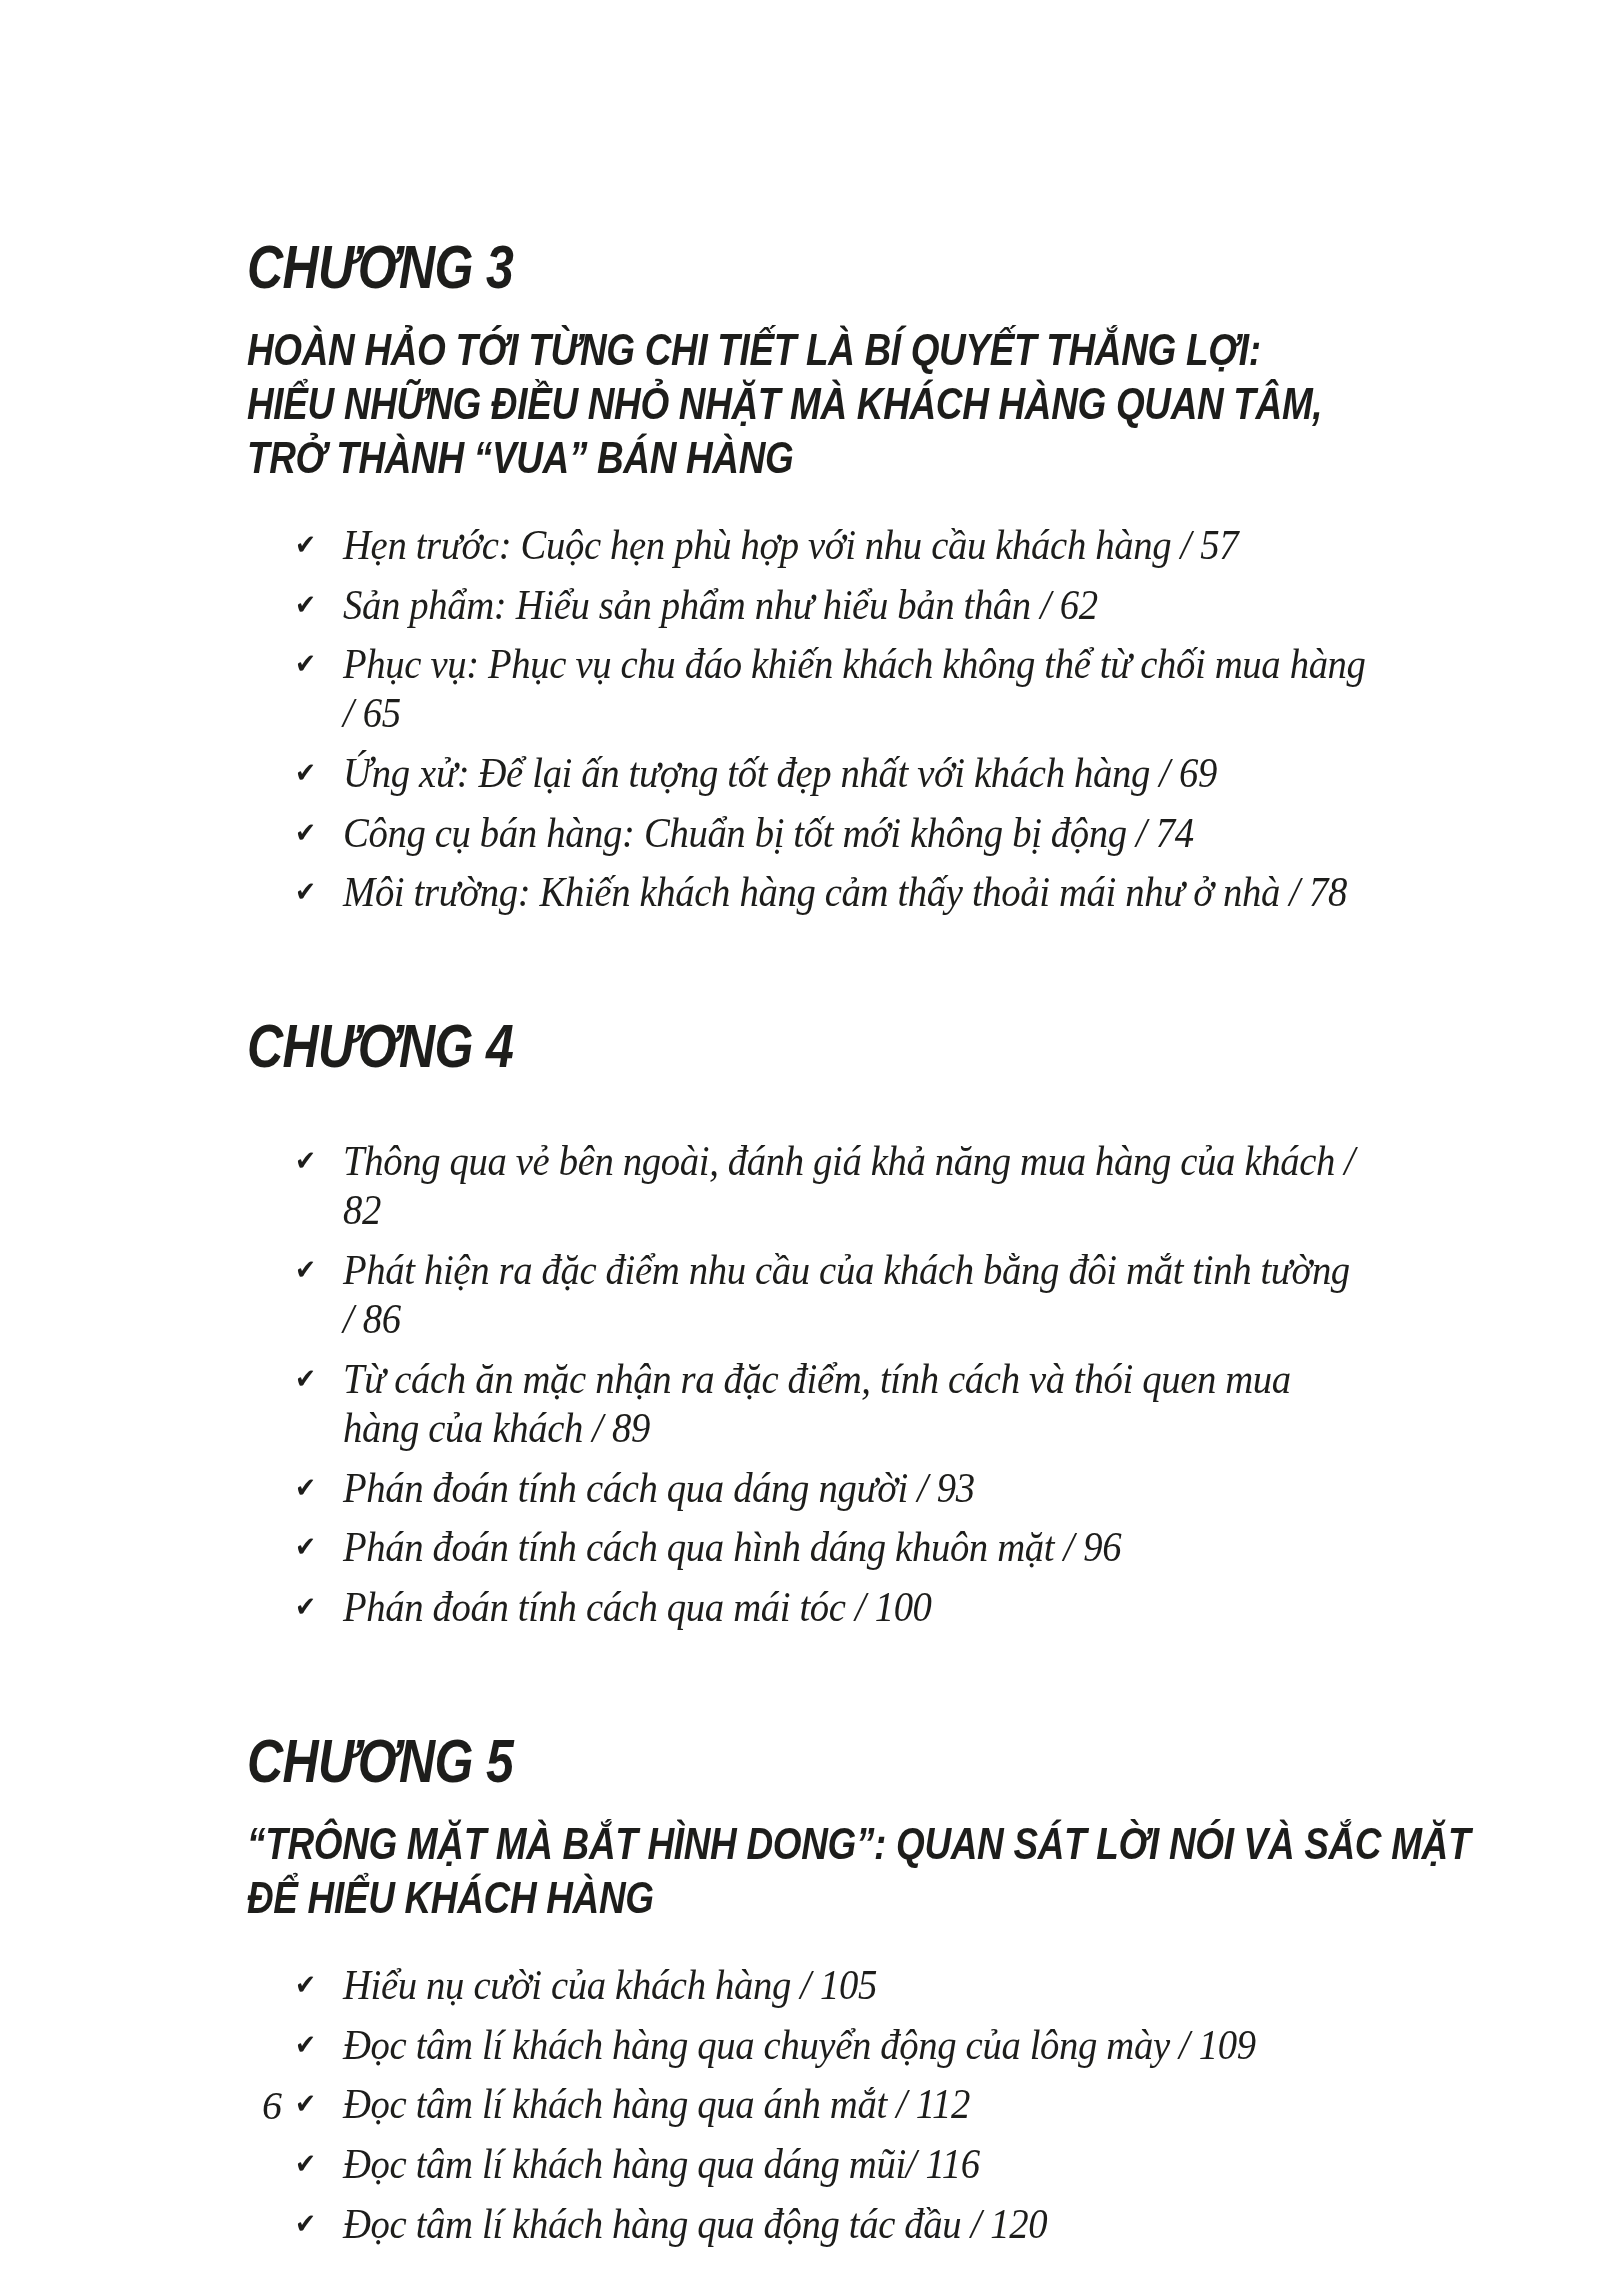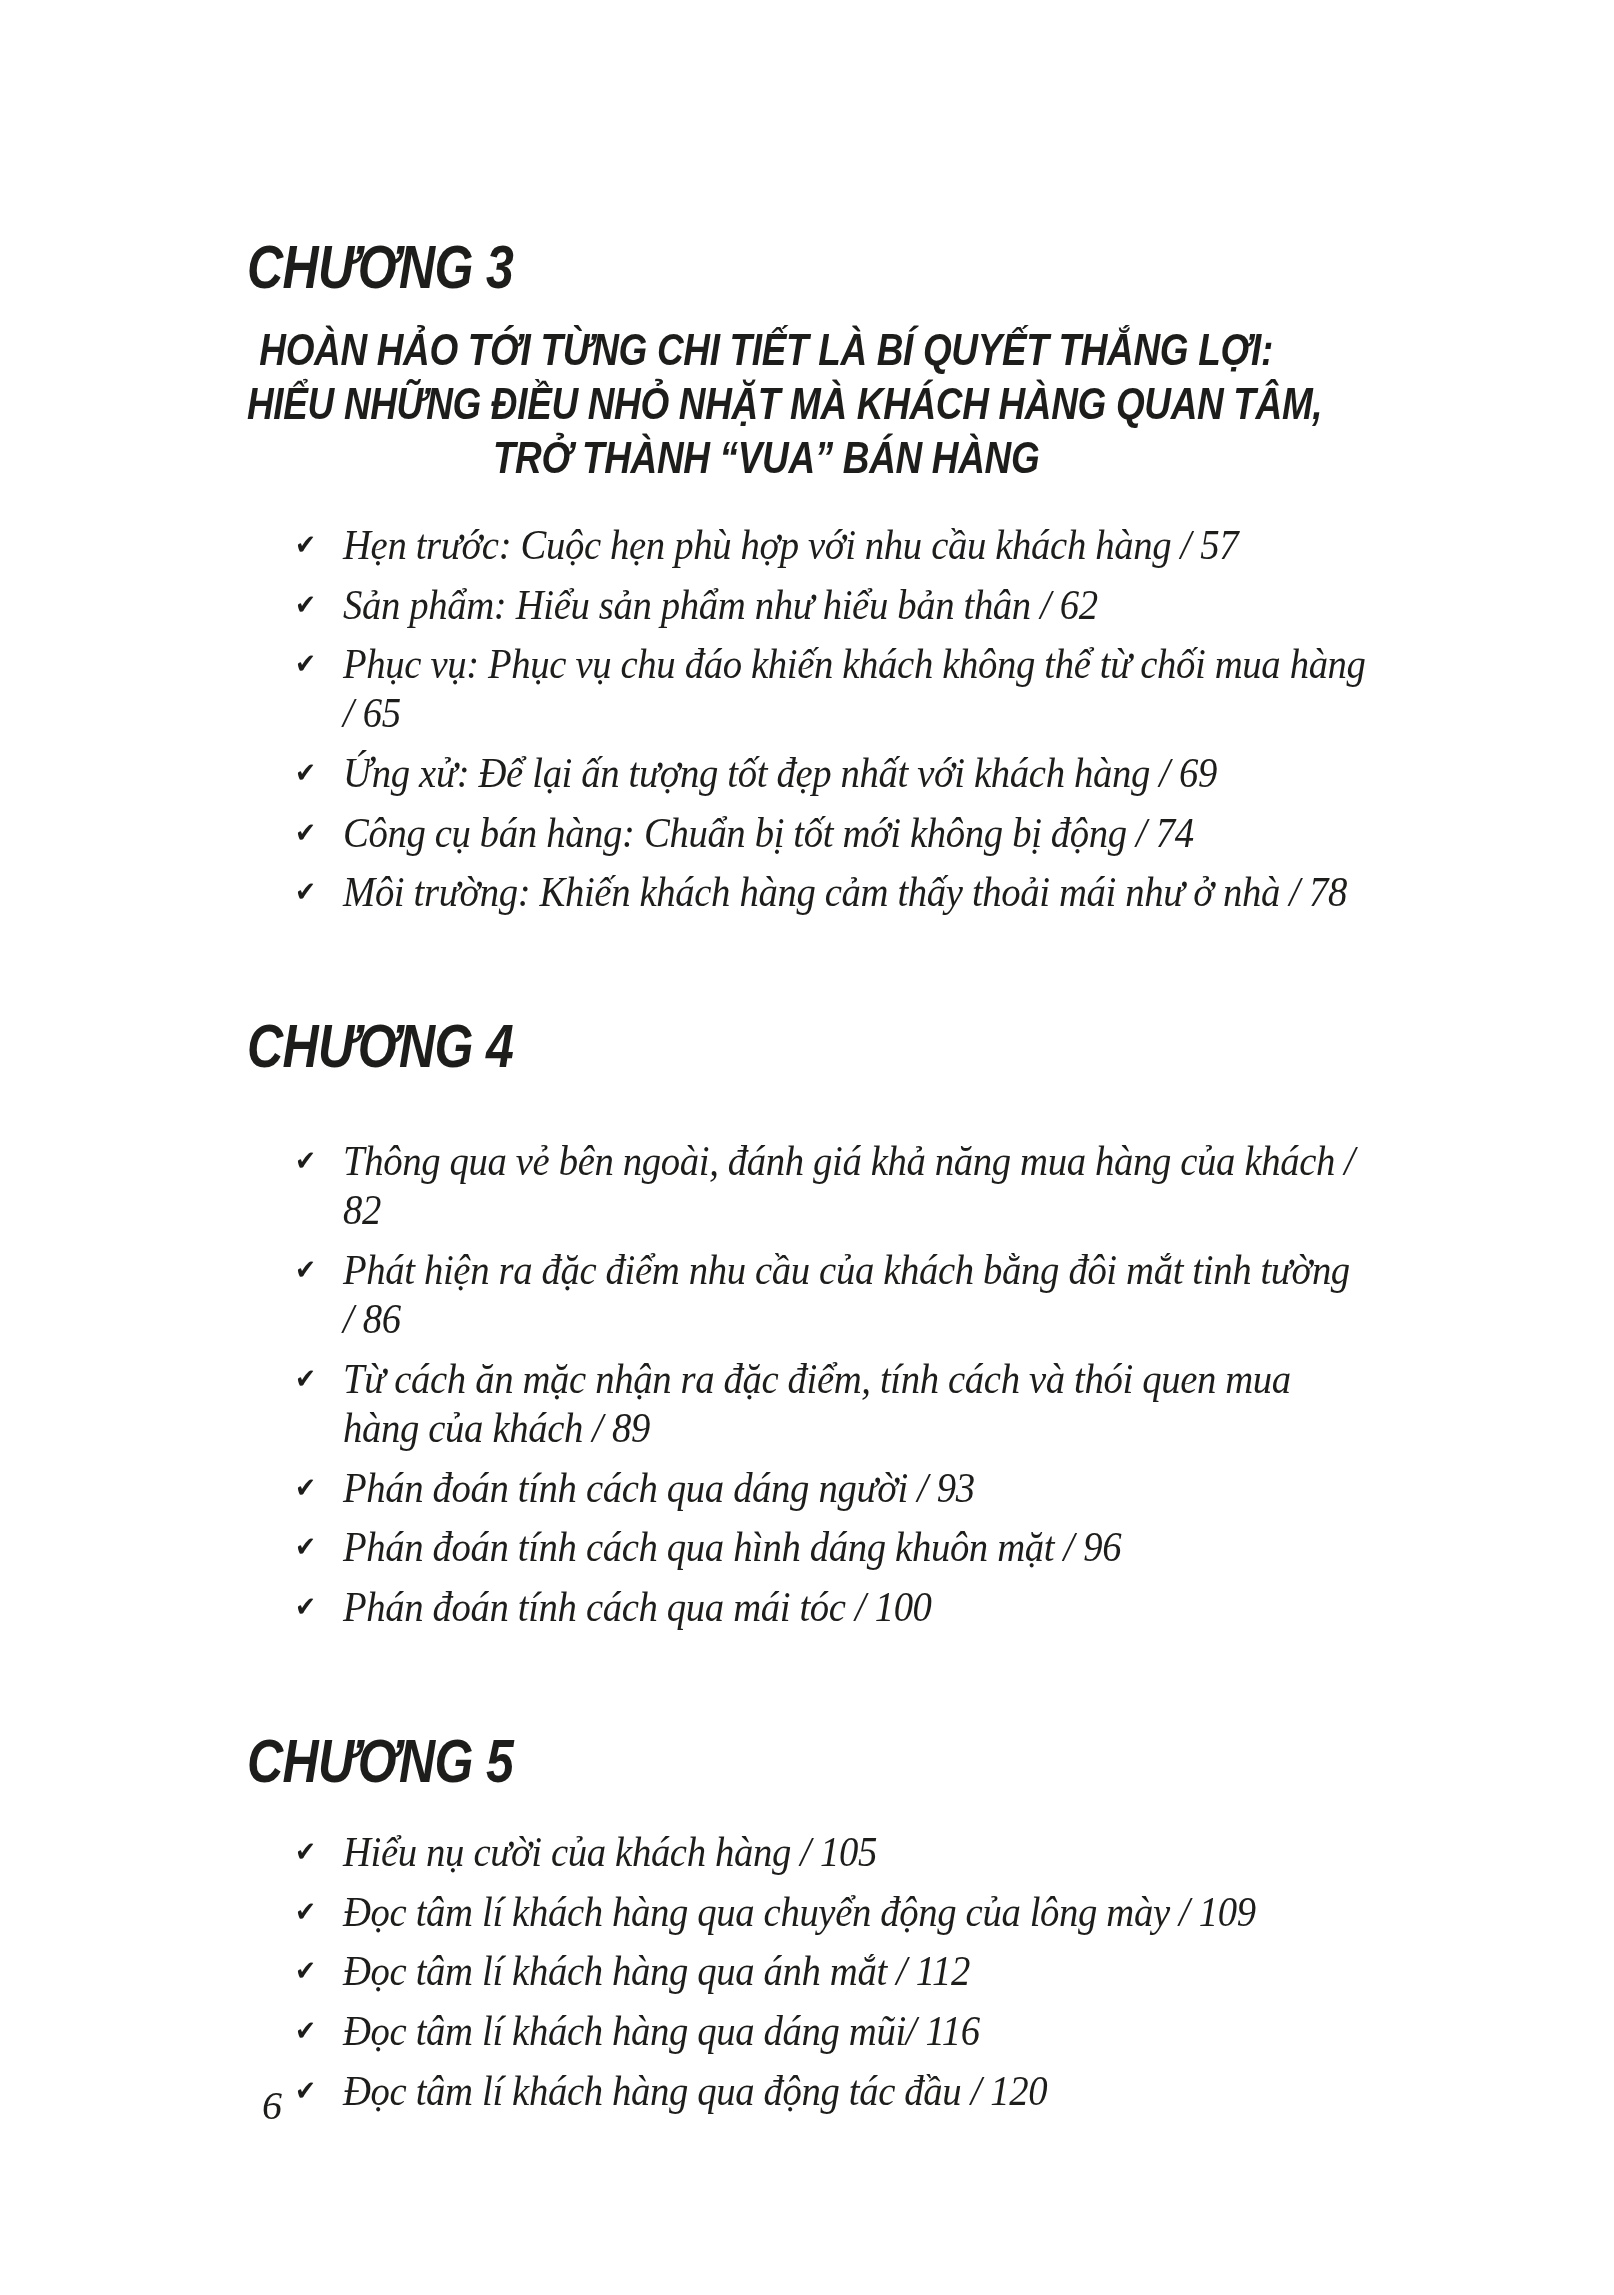--- a/index.html
+++ b/index.html
@@ -41,21 +41,20 @@
     transform: scaleX(0.82);
     transform-origin: left center;
   }
   .chapter-subtitle {
     margin: 0;
     font-family: "Liberation Sans", sans-serif;
     font-weight: 700;
     font-size: 44px;
     line-height: 54px;
     letter-spacing: -0.4px;
-    text-align: center;
   }
   .chapter-subtitle > div {
     white-space: nowrap;
     transform: scaleX(0.84);
     transform-origin: left center;
   }
   .chapter-items {
     list-style: none;
     margin: 35px 0 0 0;
     padding: 0 0 0 48px;
@@ -172,20 +171,24 @@
 
   <li class="toc-item">
     <span class="check">✔</span>
     <span class="item-text">Phán đoán tính cách qua mái tóc / 100</span>
   </li>
 </ul>
   </section>
 
   <section class="chapter">
     <h2 class="chapter-title">CHƯƠNG 5</h2>
+    <h3 class="chapter-subtitle">
+          <div>“TRÔNG MẶT MÀ BẮT HÌNH DONG”: QUAN SÁT LỜI NÓI VÀ SẮC MẶT</div>
+          <div>ĐỂ HIỂU KHÁCH HÀNG</div>
+        </h3>
     <ul class="chapter-items">
   <li class="toc-item">
     <span class="check">✔</span>
     <span class="item-text">Hiểu nụ cười của khách hàng / 105</span>
   </li>
 
   <li class="toc-item">
     <span class="check">✔</span>
     <span class="item-text">Đọc tâm lí khách hàng qua chuyển động của lông mày / 109</span>
   </li>

